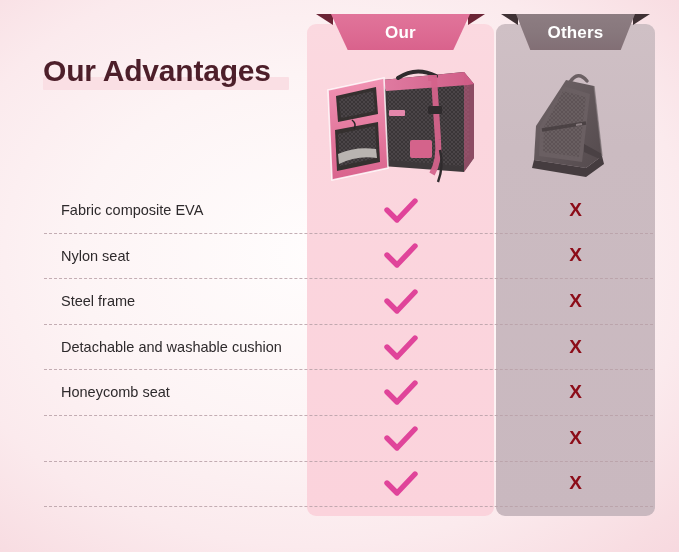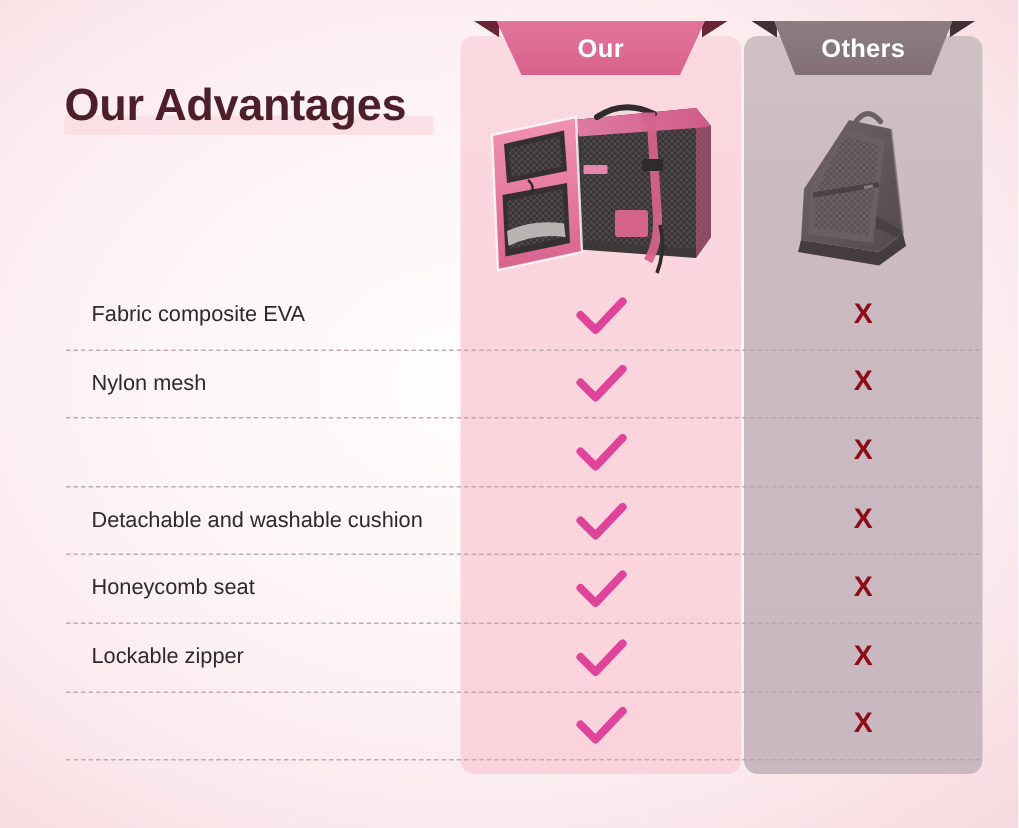--- a/index.html
+++ b/index.html
@@ -278,32 +278,33 @@
           <svg class="check-icon" width="34" height="26" viewBox="0 0 34 26">
             <path d="M3 12 L13 22 L31 3" fill="none" stroke="#e0449a" stroke-width="5.4" stroke-linecap="round" stroke-linejoin="round"></path>
           </svg>
         </div>
         <div class="cell cell-others">
           <span class="x-mark">X</span>
         </div>
         <div class="divider"></div>
       </div>
       <div class="row">
-        <div class="row-label">Nylon mesh</div>
-        <div class="cell cell-our">
-          <svg class="check-icon" width="34" height="26" viewBox="0 0 34 26">
-            <path d="M3 12 L13 22 L31 3" fill="none" stroke="#e0449a" stroke-width="5.4" stroke-linecap="round" stroke-linejoin="round"></path>
-          </svg>
-        </div>
-        <div class="cell cell-others">
-          <span class="x-mark">X</span>
-        </div>
-        <div class="divider"></div>
-      </div>
-      <div class="row">
+        <div class="row-label">Nylon seat</div>
+        <div class="cell cell-our">
+          <svg class="check-icon" width="34" height="26" viewBox="0 0 34 26">
+            <path d="M3 12 L13 22 L31 3" fill="none" stroke="#e0449a" stroke-width="5.4" stroke-linecap="round" stroke-linejoin="round"></path>
+          </svg>
+        </div>
+        <div class="cell cell-others">
+          <span class="x-mark">X</span>
+        </div>
+        <div class="divider"></div>
+      </div>
+      <div class="row">
+        <div class="row-label">Steel frame</div>
         <div class="cell cell-our">
           <svg class="check-icon" width="34" height="26" viewBox="0 0 34 26">
             <path d="M3 12 L13 22 L31 3" fill="none" stroke="#e0449a" stroke-width="5.4" stroke-linecap="round" stroke-linejoin="round"></path>
           </svg>
         </div>
         <div class="cell cell-others">
           <span class="x-mark">X</span>
         </div>
         <div class="divider"></div>
       </div>
@@ -325,21 +326,20 @@
           <svg class="check-icon" width="34" height="26" viewBox="0 0 34 26">
             <path d="M3 12 L13 22 L31 3" fill="none" stroke="#e0449a" stroke-width="5.4" stroke-linecap="round" stroke-linejoin="round"></path>
           </svg>
         </div>
         <div class="cell cell-others">
           <span class="x-mark">X</span>
         </div>
         <div class="divider"></div>
       </div>
       <div class="row">
-        <div class="row-label">Lockable zipper</div>
         <div class="cell cell-our">
           <svg class="check-icon" width="34" height="26" viewBox="0 0 34 26">
             <path d="M3 12 L13 22 L31 3" fill="none" stroke="#e0449a" stroke-width="5.4" stroke-linecap="round" stroke-linejoin="round"></path>
           </svg>
         </div>
         <div class="cell cell-others">
           <span class="x-mark">X</span>
         </div>
         <div class="divider"></div>
       </div>

